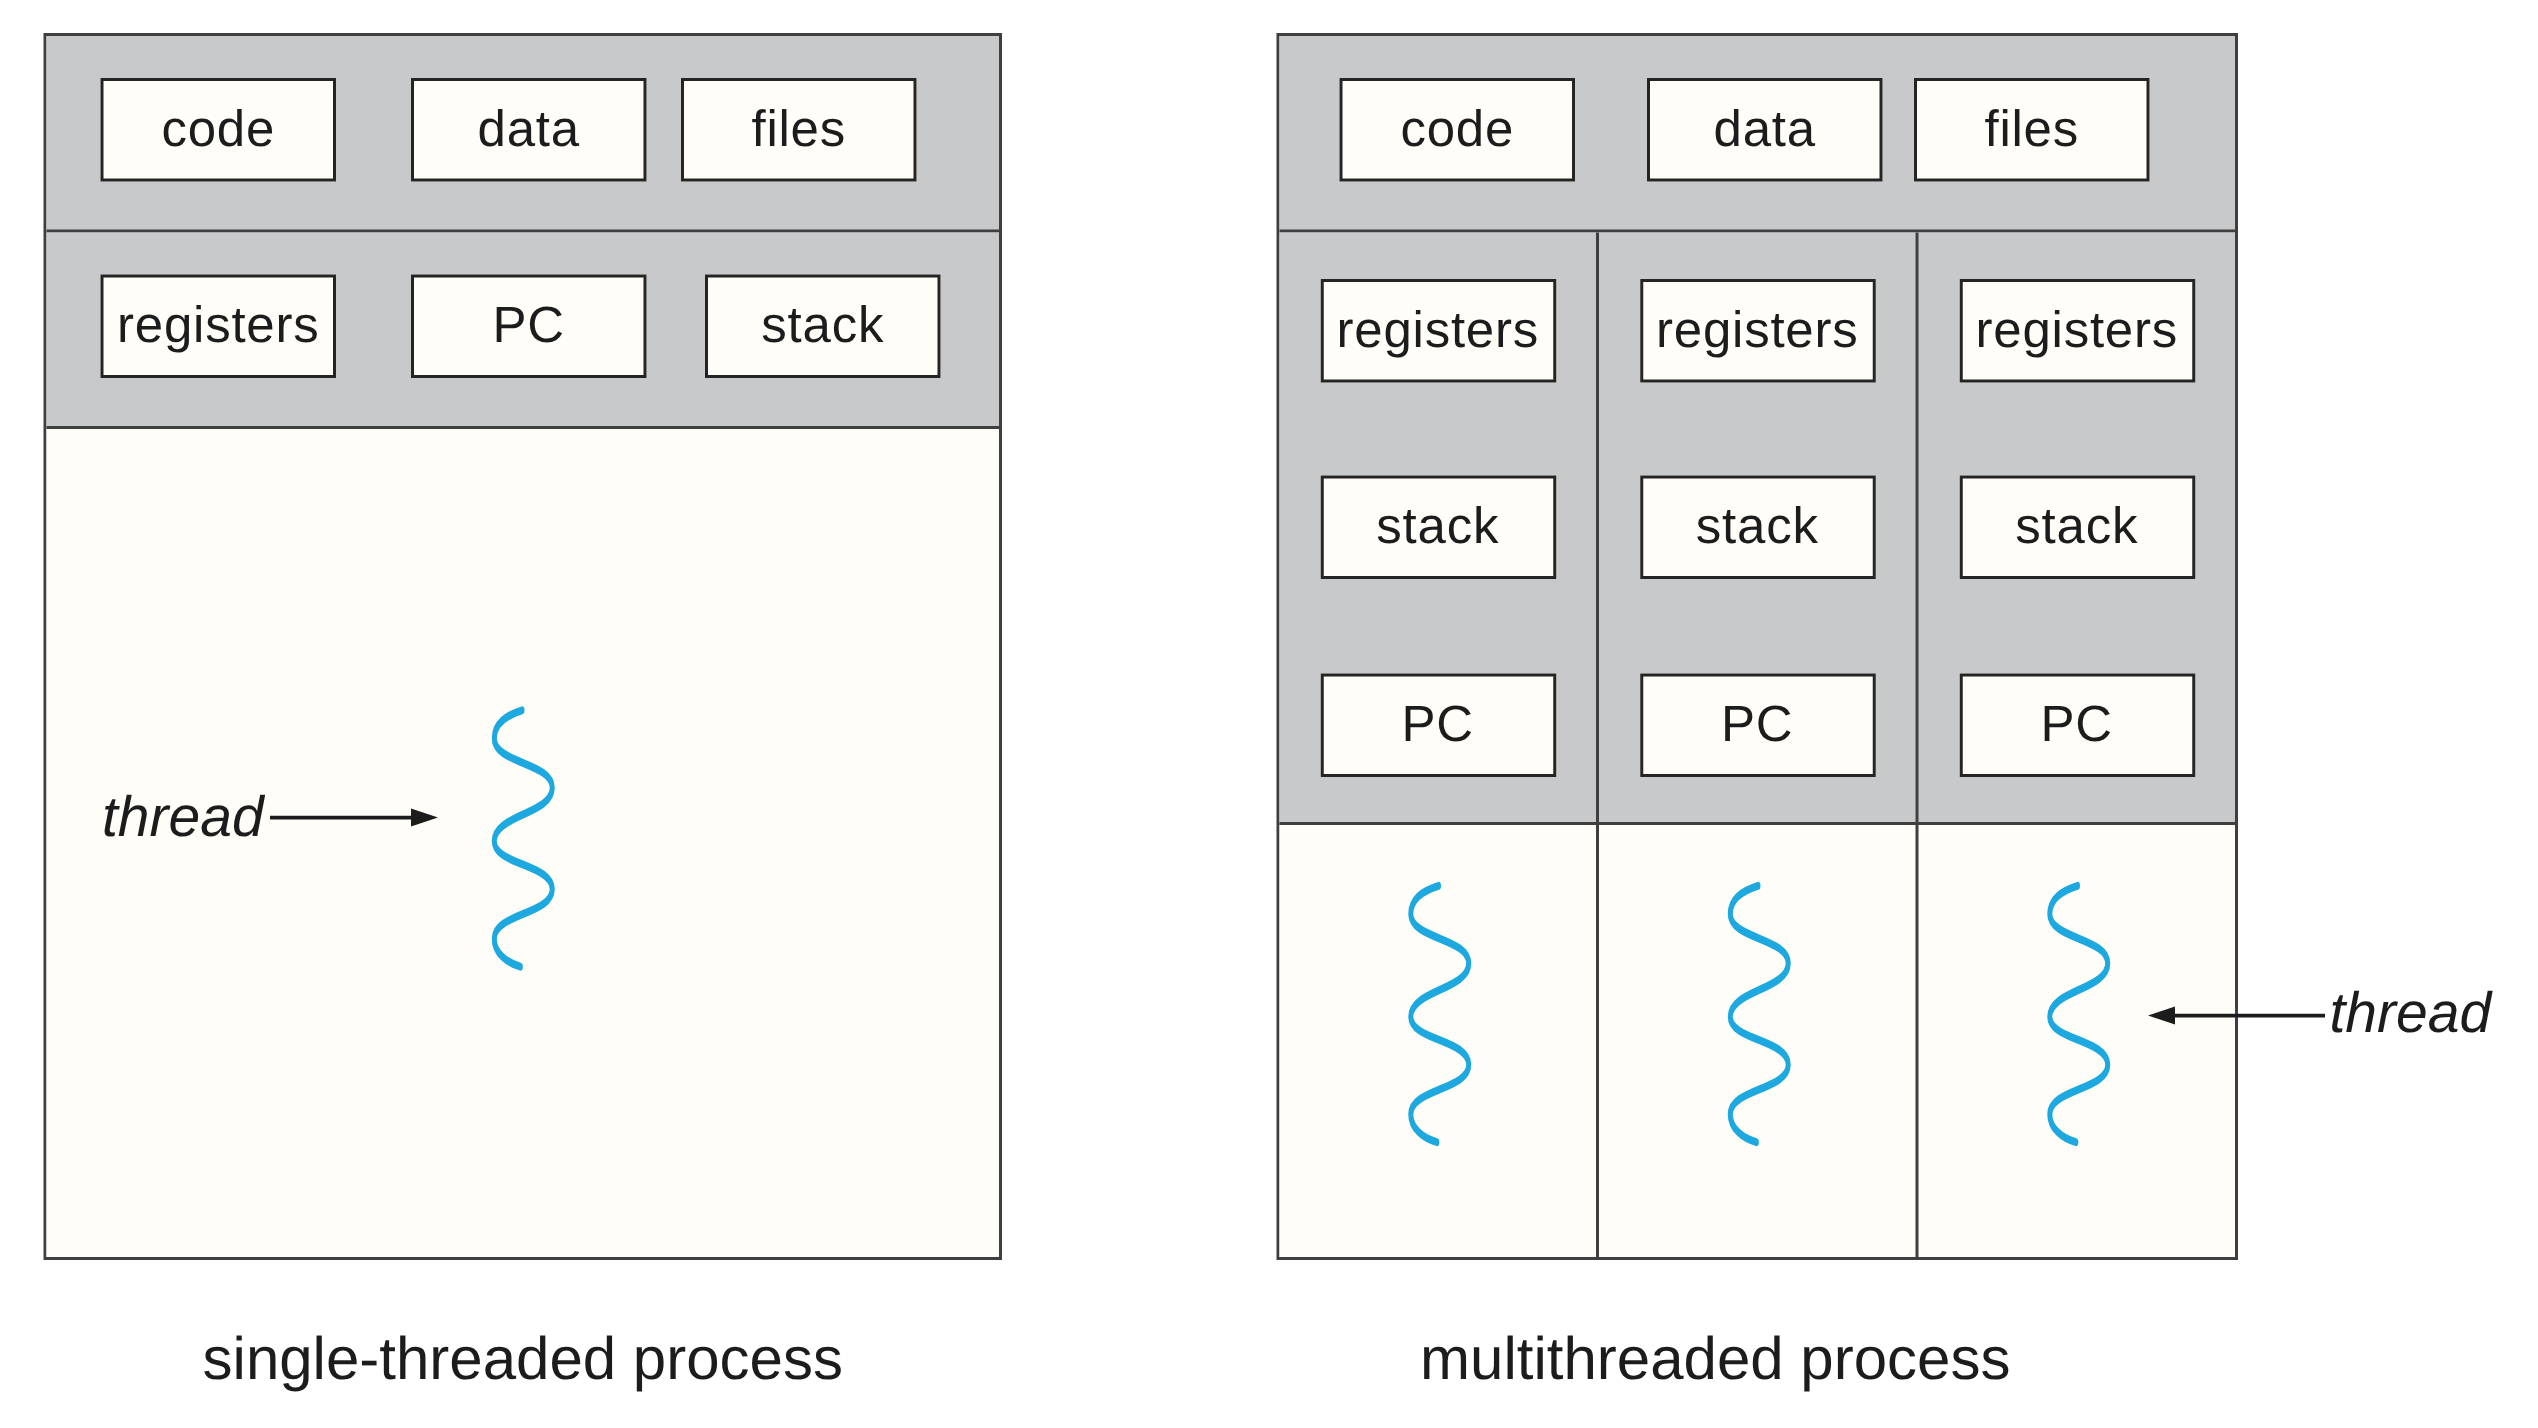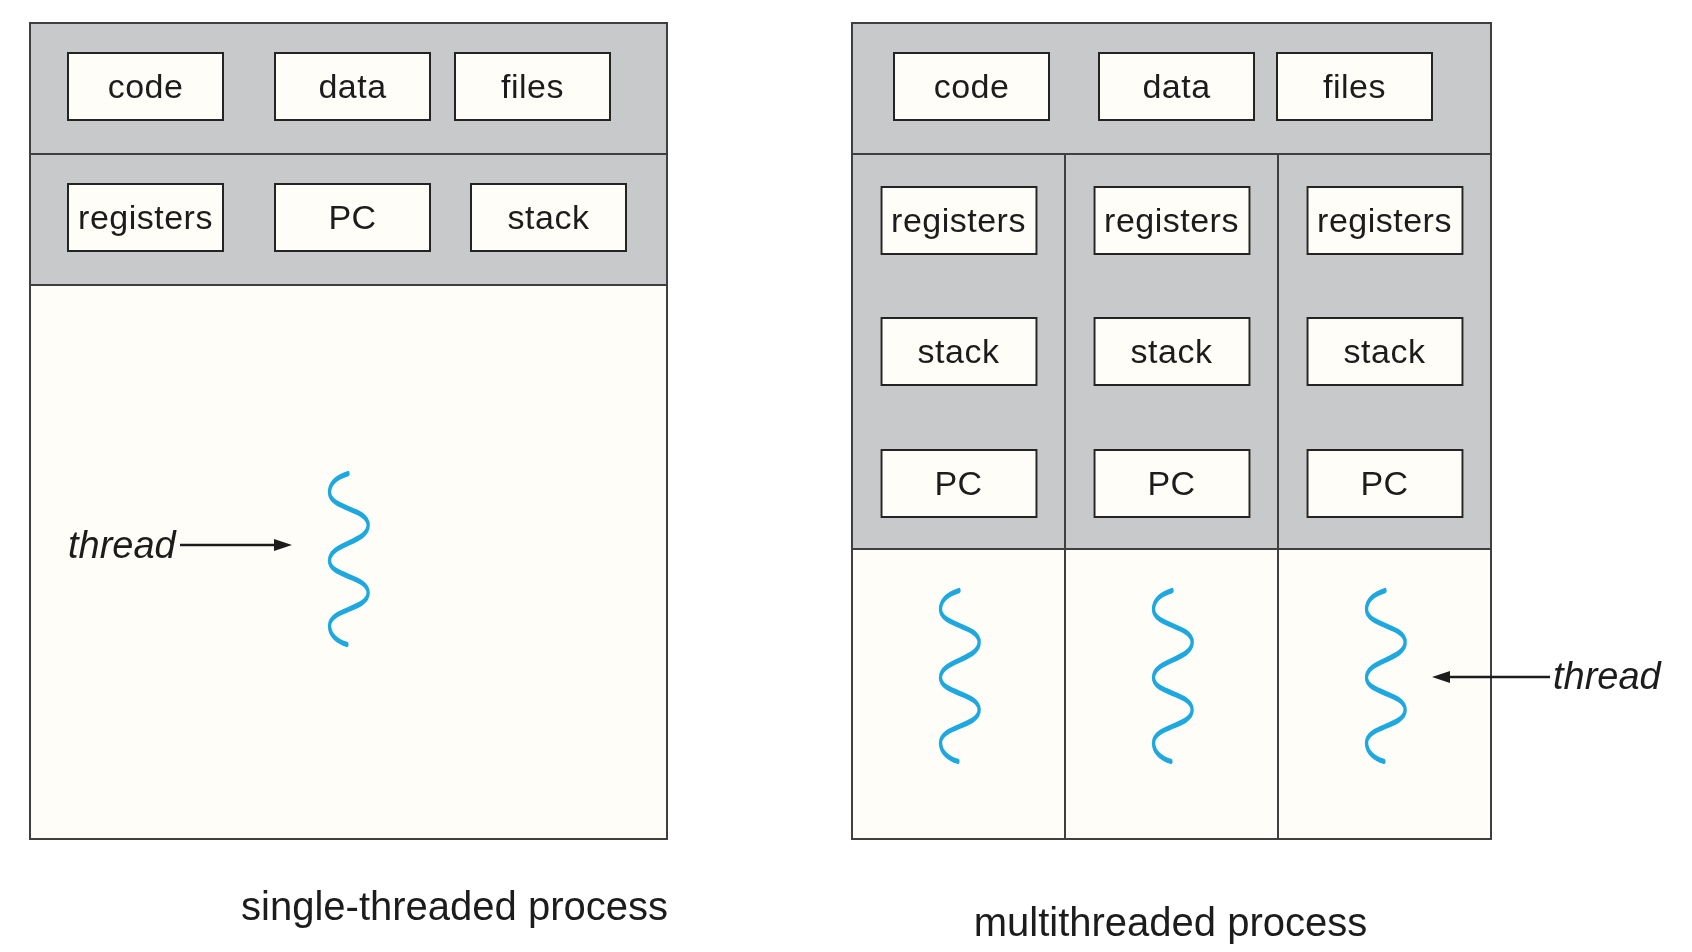--- a/index.html
+++ b/index.html
@@ -105,22 +105,22 @@
 
   .squiggle { color: var(--thread_blue, #1ea8e0); }
 
   .caption {
     position: absolute;
     top: 884px;
     font-size: 40px;
     line-height: 44px;
     text-align: center;
   }
-  #left-caption  { left: 29px;  width: 639px; text-align: right; }
-  #right-caption { left: 850px; width: 641px; margin-top: 16px; }
+  #left-caption  { left: 29px;  width: 639px; }
+  #right-caption { left: 823px; width: 641px; }
 </style>
 </head>
 <body>
 
 <svg width="0" height="0" style="position:absolute" aria-hidden="true">
   <symbol id="squiggle-path" viewBox="0 0 100 200">
     <path d="M50,4 C30,8 17,14 17,25
              C17,44 86,43 86,62
              C86,82 17,82 17,102
              C17,120 86,119 86,138

